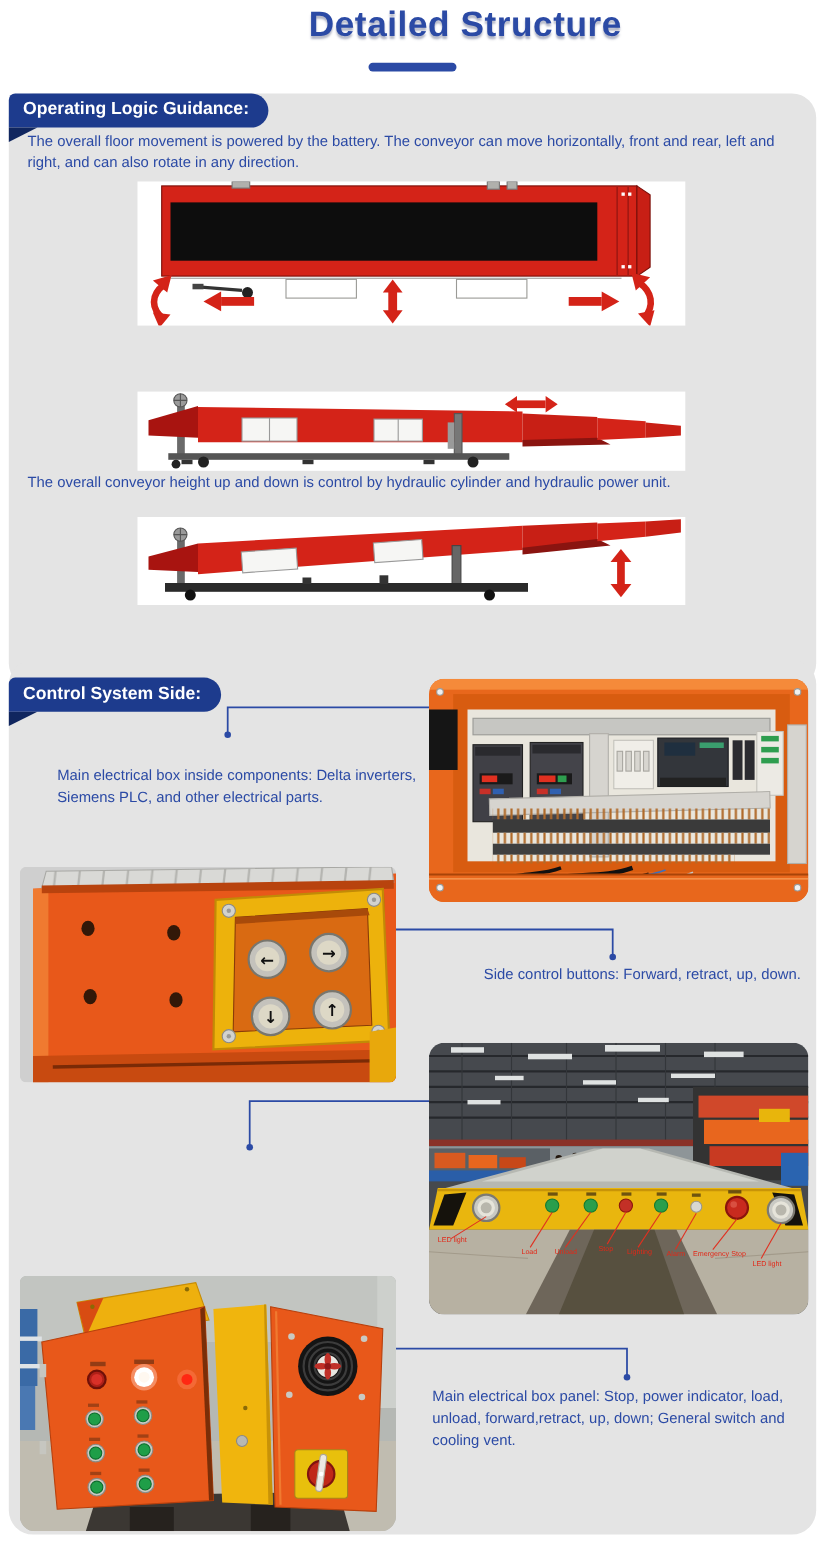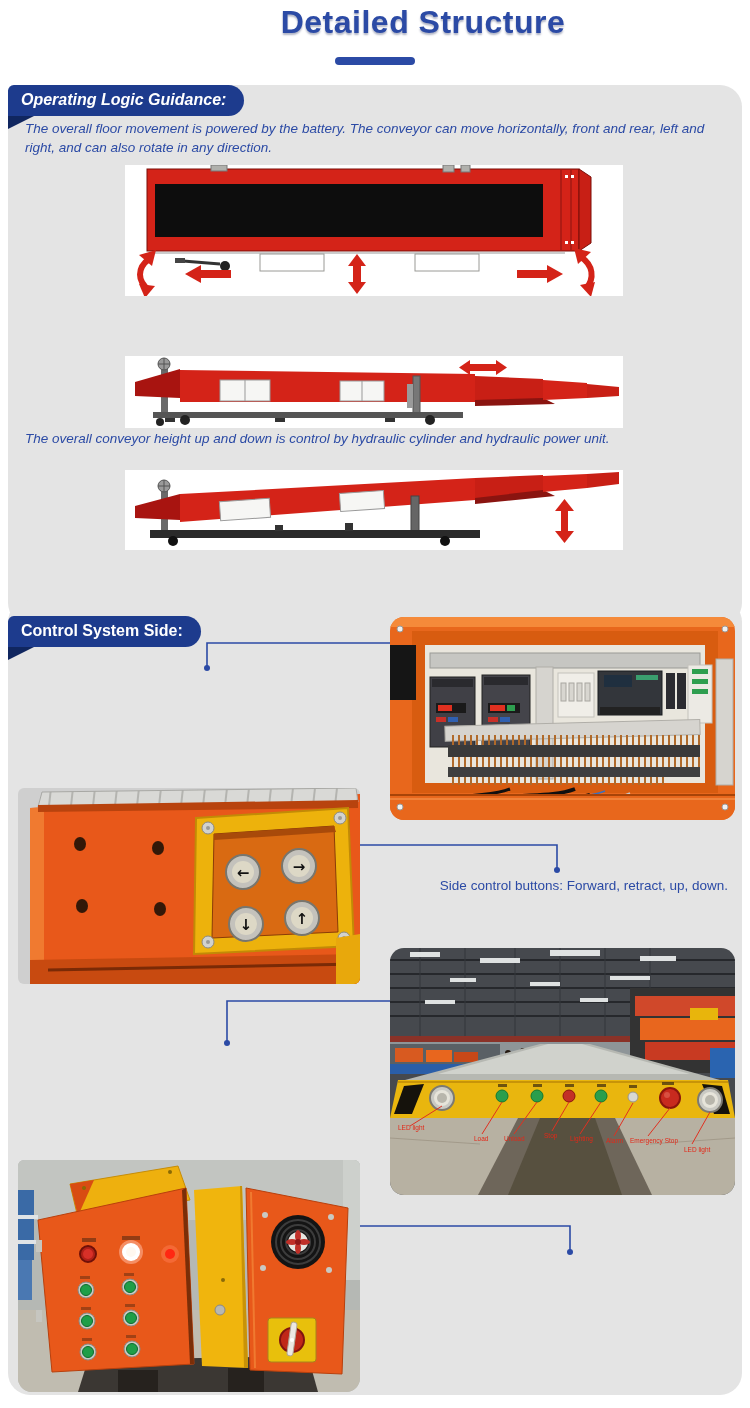--- a/index.html
+++ b/index.html
@@ -4,21 +4,21 @@
 <style>
   html,body{margin:0;padding:0;background:#ffffff;}
   .page{position:relative;width:750px;height:1408px;background:#ffffff;overflow:hidden;
         font-family:"Liberation Sans",sans-serif;}
   
   .title{position:absolute;top:4px;left:0;width:100%;text-align:center;font-size:32px;
          font-weight:bold;color:#2b4aa5;text-shadow:0 2px 2px rgba(30,40,90,.35);letter-spacing:.5px;padding-left:48px;}
   .title-underline{position:absolute;top:57px;left:335px;width:80px;height:8px;border-radius:4px;background:#2b4aa5;}
   
   .panel{position:absolute;left:8px;width:734px;background:#e4e4e4;border-radius:22px;}
-  #panel1{top:85px;height:540px;font-style:italic;}
+  #panel1{top:85px;height:540px;}
   #panel2{top:600px;height:795px;}
   
   .pill{position:absolute;left:0;background:#1d3b8d;color:#fff;font-weight:bold;font-size:16px;
         line-height:20px;padding:5px 18px 6px 13px;border-radius:6px 16px 16px 0;white-space:nowrap;z-index:3;}
   .pill::after{content:'';position:absolute;left:0;top:100%;width:0;height:0;
         border-top:13px solid #10265f;border-right:26px solid transparent;}
   #pill1{top:0;}
   #pill2{top:16px;}
   
   .para{position:absolute;color:#2b4aa5;font-size:13.5px;line-height:19px;}
@@ -247,20 +247,21 @@
           <circle cx="335" cy="12" r="3" fill="#f0f0f0" stroke="#999"></circle>
         <circle cx="10" cy="190" r="3" fill="#f0f0f0" stroke="#999"></circle>
           <circle cx="335" cy="190" r="3" fill="#f0f0f0" stroke="#999"></circle>
       </svg>
     </div>
 
     <svg class="callout" style="left:194px;top:38px;width:200px;height:36px">
       <polyline points="5,30 5,5 188,5"></polyline>
         <circle cx="5" cy="30" r="3"></circle>
     </svg>
+    <div class="cap" id="capA">Main electrical box inside components: Delta inverters, Siemens PLC, and other electrical parts.</div>
 
     <div class="photo" id="photoB">
       <svg viewBox="0 0 342 196">
         <defs>
           <pattern id="corr" width="22" height="18" patternUnits="userSpaceOnUse">
             <rect width="22" height="18" fill="#d9d9d6"></rect>
             <line x1="11" y1="0" x2="9" y2="18" stroke="#b4b4b0" stroke-width="2"></line>
           </pattern>
         </defs>
         <rect width="342" height="196" fill="#cfcfcf"></rect>
@@ -537,15 +538,16 @@
           <rect x="271" y="162" width="6" height="34" rx="3" fill="#ece8e2" stroke="#b0a898" transform="rotate(8 274 179)"></rect>
           <circle cx="274" cy="180" r="2" fill="#fff"></circle>
         </g>
       </svg>
     </div>
 
     <svg class="callout" style="left:352px;top:620px;width:220px;height:38px">
       <polyline points="0,6 210,6 210,30"></polyline>
         <circle cx="210" cy="32" r="3"></circle>
     </svg>
+    <div class="cap" id="capD">Main electrical box panel: Stop, power indicator, load, unload, forward,retract, up, down; General switch and cooling vent.</div>
   </div>
 
 </div>
 
 </body></html>

